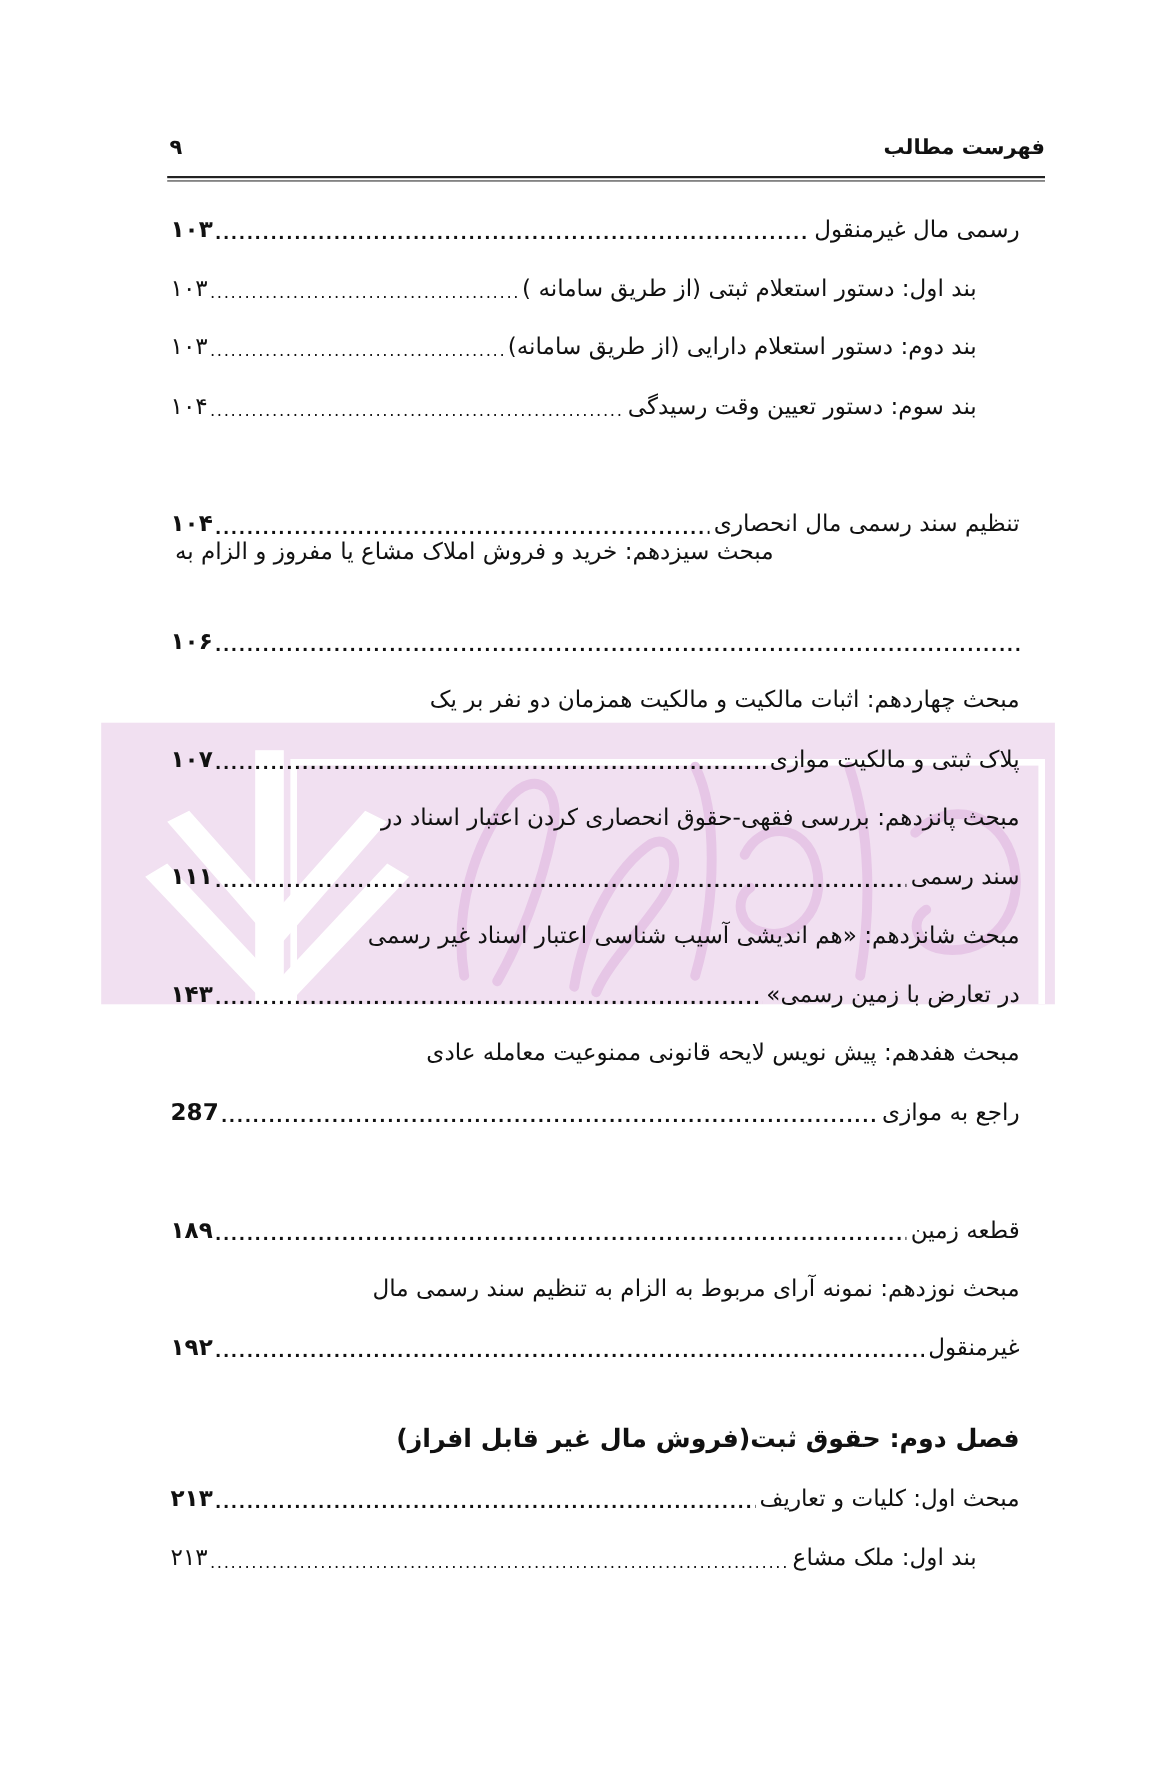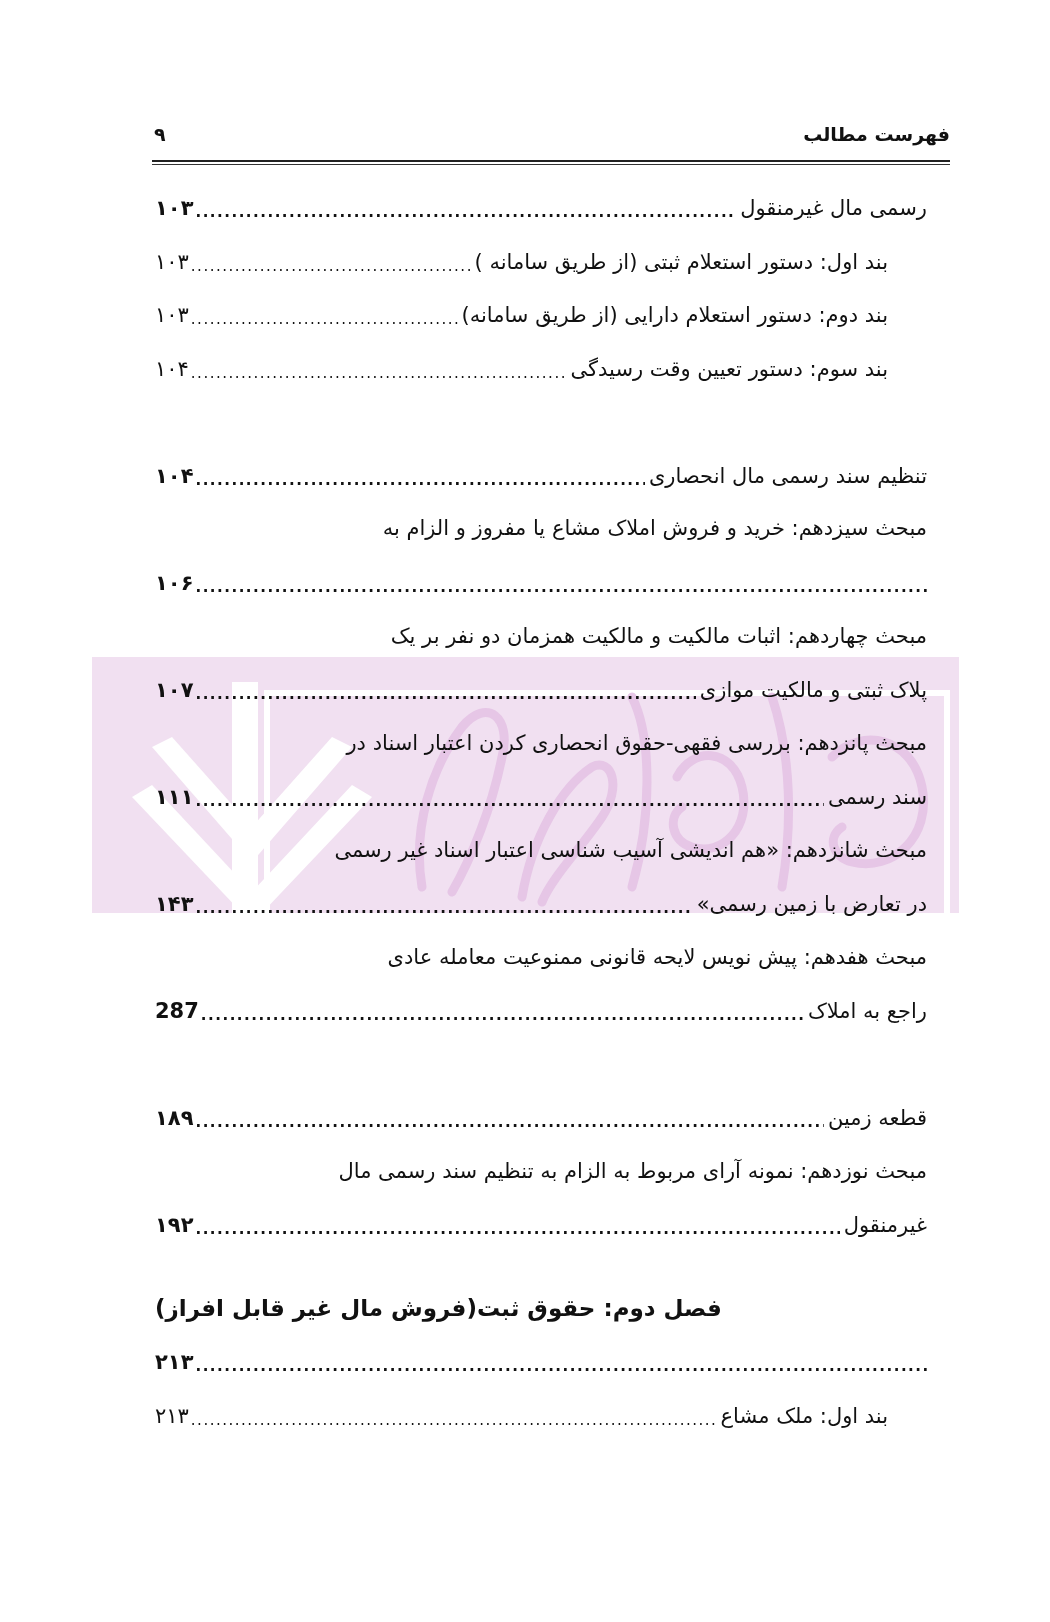--- a/index.html
+++ b/index.html
@@ -24,21 +24,21 @@
     .row { position: absolute; left: 155px; height: 44px; display: flex; flex-direction: row; align-items: flex-end; direction: rtl; }
     .row .label { white-space: nowrap; font-size: 21px; line-height: 40px; padding-left: 4px; }
     .row .leader { flex: 1 1 auto; overflow: hidden; white-space: nowrap; font-size: 15px; line-height: 32px; letter-spacing: 1.5px; color: #111; direction: ltr; text-align: right; font-weight: bold; }
     .row .pagenum { white-space: nowrap; font-size: 21px; line-height: 40px; padding-right: 2px; direction: ltr; margin-top: 22px; }
     .row.main .pagenum { font-weight: bold; }
     .row.sub .pagenum { font-weight: normal; }
     .row.sub .leader { font-weight: normal; }
     .row.cont { justify-content: flex-start; }
     .row.cont .label { letter-spacing: 0.4px; }
 
-    .chapter { position: absolute; left: 155px; width: 772px; top: 1288px; text-align: left; font-size: 23px; font-weight: bold; line-height: 40px; direction: rtl; z-index: 1; }
+    .chapter { position: absolute; left: 155px; width: 772px; top: 1288px; text-align: right; font-size: 23px; font-weight: bold; line-height: 40px; direction: rtl; z-index: 1; }
   </style>
 </head>
 <body>
 
 <div class="page">
 
   <div class="running-header">
     <span class="header-title">فهرست مطالب</span>
     <span class="header-page">۹</span>
   </div>
@@ -91,21 +91,21 @@
       <span class="leader">................................................................................................................................................</span>
       <span class="pagenum">۱۰۴</span>
     </div>
 
     <div class="row main" style="top:452px; width:772px;">
       <span class="label">تنظیم سند رسمی مال انحصاری</span>
       <span class="leader">................................................................................................................................................</span>
       <span class="pagenum">۱۰۴</span>
     </div>
 
-    <div class="row cont" style="top:504px; width:772px;">
+    <div class="row cont" style="top:477px; width:772px;justify-content:flex-end;">
       <span class="label">مبحث سیزدهم: خرید و فروش املاک مشاع یا مفروز و الزام به</span>
     </div>
     <div class="row main" style="top:559px; width:772px;">
       <span class="leader">................................................................................................................................................</span>
       <span class="pagenum">۱۰۶</span>
     </div>
 
     <div class="row cont" style="top:612px; width:772px;">
       <span class="label">مبحث چهاردهم: اثبات مالکیت و مالکیت همزمان دو نفر بر یک</span>
     </div>
@@ -130,21 +130,21 @@
     <div class="row main" style="top:880px; width:772px;">
       <span class="label">در تعارض با زمین رسمی»</span>
       <span class="leader">................................................................................................................................................</span>
       <span class="pagenum">۱۴۳</span>
     </div>
 
     <div class="row cont" style="top:933px; width:772px;">
       <span class="label">مبحث هفدهم: پیش نویس لایحه قانونی ممنوعیت معامله عادی</span>
     </div>
     <div class="row main" style="top:987px; width:772px;">
-      <span class="label">راجع به املاک</span>
+      <span class="label">راجع به موازی</span>
       <span class="leader">................................................................................................................................................</span>
       <span class="pagenum">287</span>
     </div>
 
     <div class="row main" style="top:1094px; width:772px;">
       <span class="label">قطعه زمین</span>
       <span class="leader">................................................................................................................................................</span>
       <span class="pagenum">۱۸۹</span>
     </div>
 
@@ -155,20 +155,21 @@
       <span class="label">غیرمنقول</span>
       <span class="leader">................................................................................................................................................</span>
       <span class="pagenum">۱۹۲</span>
     </div>
   </div>
 
   <div class="chapter">فصل دوم: حقوق ثبت(فروش مال غیر قابل افراز)</div>
 
   <div class="toc">
     <div class="row main" style="top:1338px; width:772px;">
+      <span class="label">مبحث اول: کلیات و تعاریف</span>
       <span class="leader">................................................................................................................................................</span>
       <span class="pagenum">۲۱۳</span>
     </div>
     <div class="row sub" style="top:1392px; width:733px;">
       <span class="label">بند اول: ملک مشاع</span>
       <span class="leader">................................................................................................................................................</span>
       <span class="pagenum">۲۱۳</span>
     </div>
   </div>
 

